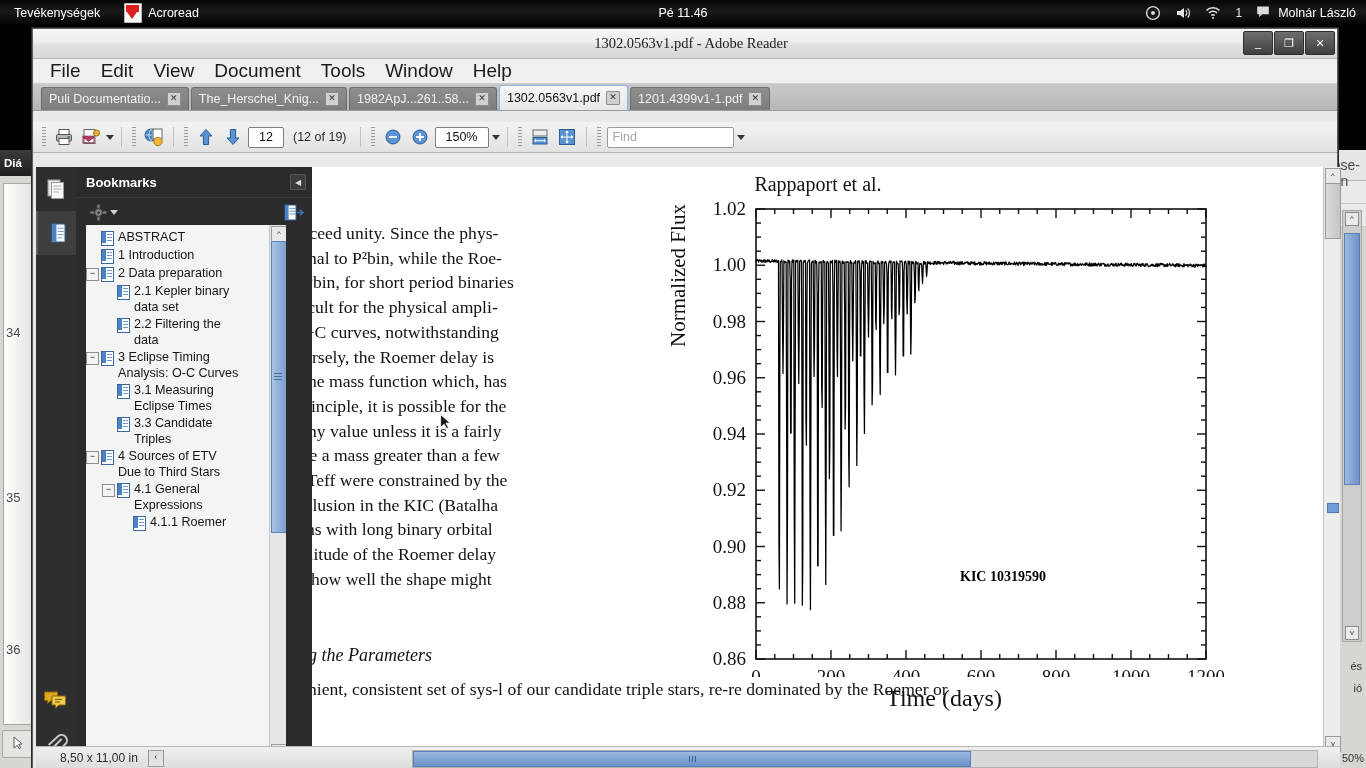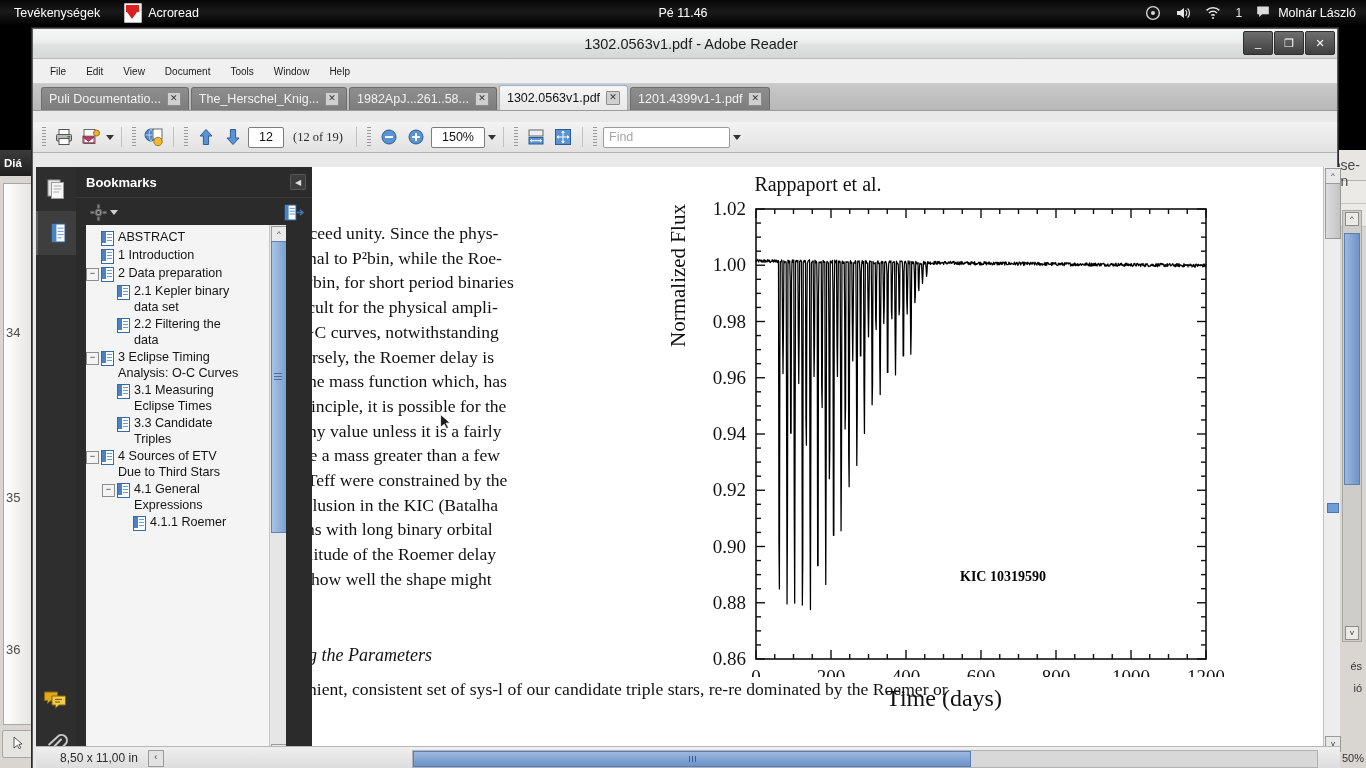--- a/index.html
+++ b/index.html
@@ -86,34 +86,34 @@
     position:absolute;left:32px;top:28px;width:1304px;height:740px;
     background:#e9e9e9;border:1px solid #5d5d5d;
     box-shadow:0 0 0 1px #2a2a2a;
   }
   .ar-title{
     height:29px;
     background:linear-gradient(to bottom,#f6f6f6 0%,#eceeee 45%,#e0e2e2 55%,#d6d8d8 100%);
     border-bottom:1px solid #b8b8b8;
     position:relative;display:flex;align-items:center;justify-content:center;
   }
-  .ar-title .t{font-size:14.5px;color:#1c1c1c;font-family:Liberation Sans, sans-serif;margin-left:12px;}
+  .ar-title .t{font-size:14.5px;color:#1c1c1c;font-family:Liberation Serif, serif;margin-left:12px;}
   .wbtns{position:absolute;right:2px;top:2px;display:flex;}
   .wbtn{
     width:28px;height:22px;margin-left:1px;
     background:linear-gradient(to bottom,#6e6e6e,#3f3f3f);
     border:1px solid #2e2e2e;border-radius:2px;color:#fff;
     font-size:11px;display:flex;align-items:center;justify-content:center;
   }
   .menubar{
     height:24px;background:#f0f0f0;border-bottom:1px solid #cfcfcf;
     display:flex;align-items:center;padding-left:8px;gap:2px;
   }
   .menubar .mi{
-    padding:3px 9px;font-size:10px;color:#1a1a1a;border-radius:2px;cursor:default;
+    padding:3px 9px;font-size:19px;color:#1a1a1a;border-radius:2px;cursor:default;
   }
 
   .tabstrip{
     height:26px;background:linear-gradient(to bottom,#c9c9c9,#b7b7b7);
     display:flex;align-items:flex-end;padding-left:8px;border-bottom:1px solid #9b9b9b;
   }
   .tab{
     height:22px;display:flex;align-items:center;gap:6px;
     padding:0 7px;margin-right:2px;font-size:12.5px;color:#1a1a1a;
     background:linear-gradient(to bottom,#8e8e8e,#7d7d7d);
@@ -136,21 +136,21 @@
   }
   .tb-sep{width:1px;height:20px;background:#c2c2c2;margin:0 4px;}
   .tb-grip{width:4px;height:20px;
     background:repeating-linear-gradient(to bottom,#9a9a9a 0 1px,transparent 1px 3px);
     margin:0 3px;}
   .tb-btn{width:24px;height:24px;display:flex;align-items:center;justify-content:center;border-radius:2px;}
   .pagebox{
     width:34px;height:19px;border:1px solid #7d7d7d;background:#fff;
     font-size:12.5px;text-align:center;line-height:18px;color:#111;border-radius:2px;
   }
-  .pageof{font-size:12.5px;color:#2b2b2b;margin:0 6px;font-family:Liberation Serif, serif;}
+  .pageof{font-size:12.5px;color:#2b2b2b;margin:0 6px;}
   .zoombox{
     width:52px;height:19px;border:1px solid #7d7d7d;background:#fff;
     font-size:12.5px;text-align:center;line-height:18px;color:#111;border-radius:2px;
   }
   .caret{width:0;height:0;border-left:4px solid transparent;border-right:4px solid transparent;border-top:5px solid #333;}
   .findbox{
     width:120px;height:19px;border:1px solid #9a9a9a;background:#fff;
     font-size:12.5px;line-height:18px;color:#a6a6a6;padding-left:5px;border-radius:2px;
   }
 

